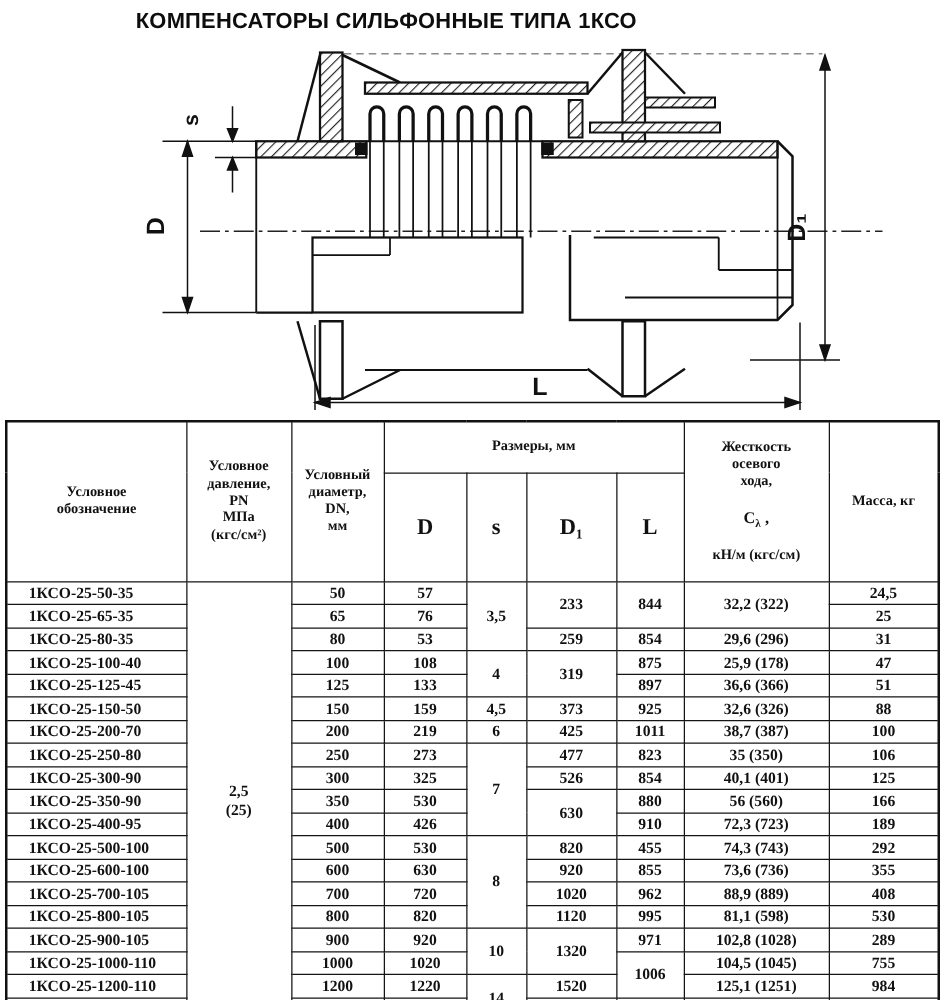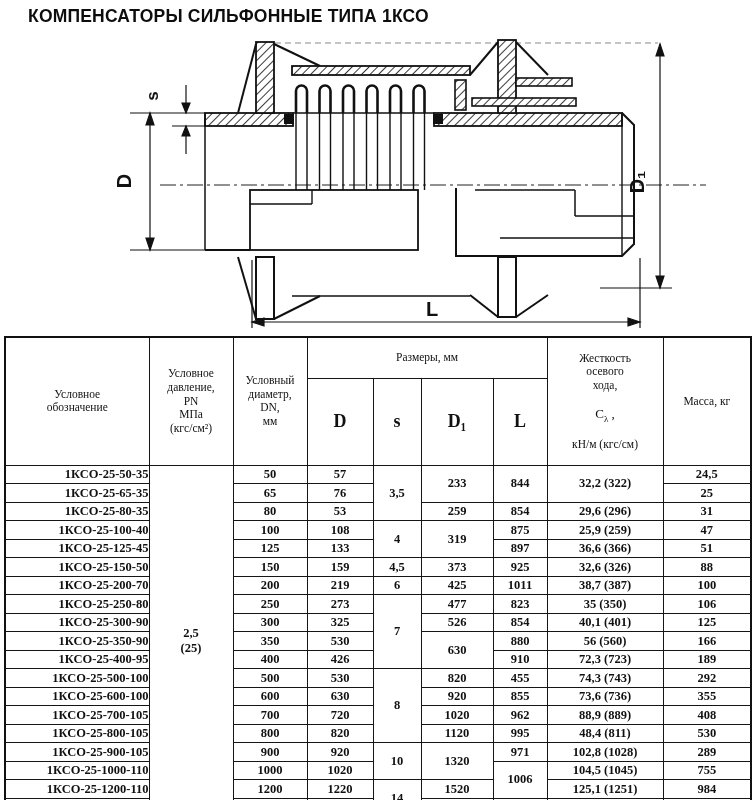--- a/index.html
+++ b/index.html
@@ -1,35 +1,35 @@
 <!DOCTYPE html>
 <html><head>
 <meta charset="utf-8">
 <style>
   html,body{margin:0;padding:0;background:#fff;}
   #page{position:relative;width:754px;height:800px;background:#fff;overflow:hidden;
         font-family:"Liberation Serif",serif;color:#111;}
-  #title{position:absolute;top:6px;left:0;width:618px;
+  #title{position:absolute;top:6px;left:0;width:618px;text-align:center;
          font-family:"Liberation Sans",sans-serif;font-weight:bold;font-size:17.5px;
-         letter-spacing:.2px;color:#0d0d0d;margin-left:28px;}
+         letter-spacing:.2px;color:#0d0d0d;}
   #draw{position:absolute;top:28px;left:0;}
   svg text{font-family:"Liberation Sans",sans-serif;font-weight:bold;fill:#111;}
 
   #spec{position:absolute;top:336px;left:4px;border-collapse:collapse;table-layout:fixed;
         width:746px;background:#fff;}
   #spec th,#spec td{border:1.6px solid #151515;text-align:center;vertical-align:middle;
         padding:0;line-height:1.18;overflow:hidden;}
   #spec{border:2px solid #111;}
-  #spec thead th{font-weight:normal;font-size:11.5px;white-space:pre-line;}
+  #spec thead th{font-weight:bold;font-size:11.5px;white-space:pre-line;}
   #spec thead th.big{font-size:18px;font-weight:bold;}
   #spec thead tr.h1{height:34px;}
   #spec thead tr.h2{height:72px;}
   #spec tbody tr{height:18.5px;}
   #spec tbody td{font-weight:bold;font-size:12.5px;line-height:1;}
-  #spec tbody td.desig{text-align:right;padding-left:17px;}
+  #spec tbody td.desig{text-align:left;padding-left:17px;}
   #spec tbody td.pre{white-space:pre-line;line-height:1.2;}
   #spec sub{font-size:9px;}
 </style>
 </head>
 <body>
 
 <div id="page">
 
   <div id="title">КОМПЕНСАТОРЫ СИЛЬФОННЫЕ ТИПА 1КСО</div>
 
@@ -202,21 +202,21 @@
           <td>29,6 (296)</td>
           <td>31</td>
         </tr>
         <tr>
           <td class="desig">1КСО-25-100-40</td>
           <td>100</td>
           <td>108</td>
           <td rowspan="2">4</td>
           <td rowspan="2">319</td>
           <td>875</td>
-          <td>25,9 (259)</td>
+          <td>25,9 (178)</td>
           <td>47</td>
         </tr>
         <tr>
           <td class="desig">1КСО-25-125-45</td>
           <td>125</td>
           <td>133</td>
           <td>897</td>
           <td>36,6 (366)</td>
           <td>51</td>
         </tr>
@@ -303,21 +303,21 @@
           <td>962</td>
           <td>88,9 (889)</td>
           <td>408</td>
         </tr>
         <tr>
           <td class="desig">1КСО-25-800-105</td>
           <td>800</td>
           <td>820</td>
           <td>1120</td>
           <td>995</td>
-          <td>48,4 (811)</td>
+          <td>81,1 (598)</td>
           <td>530</td>
         </tr>
         <tr>
           <td class="desig">1КСО-25-900-105</td>
           <td>900</td>
           <td>920</td>
           <td rowspan="2">10</td>
           <td rowspan="2">1320</td>
           <td>971</td>
           <td>102,8 (1028)</td>

